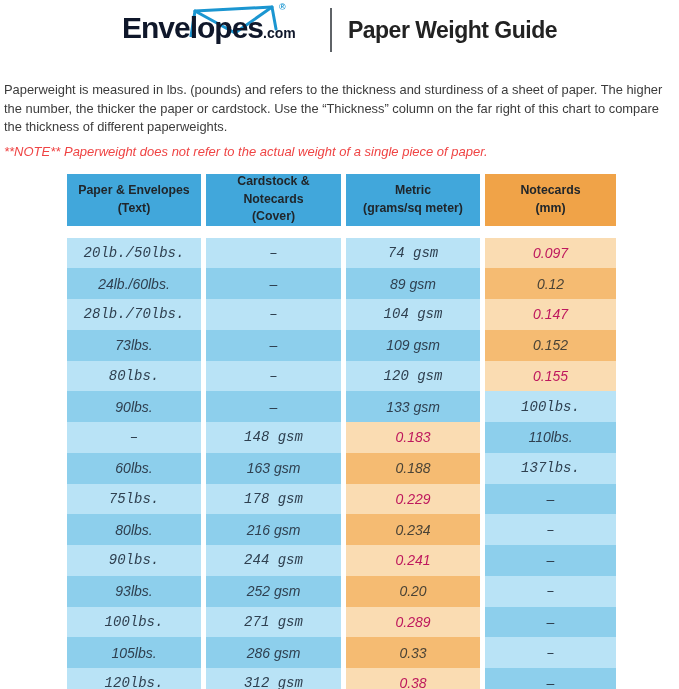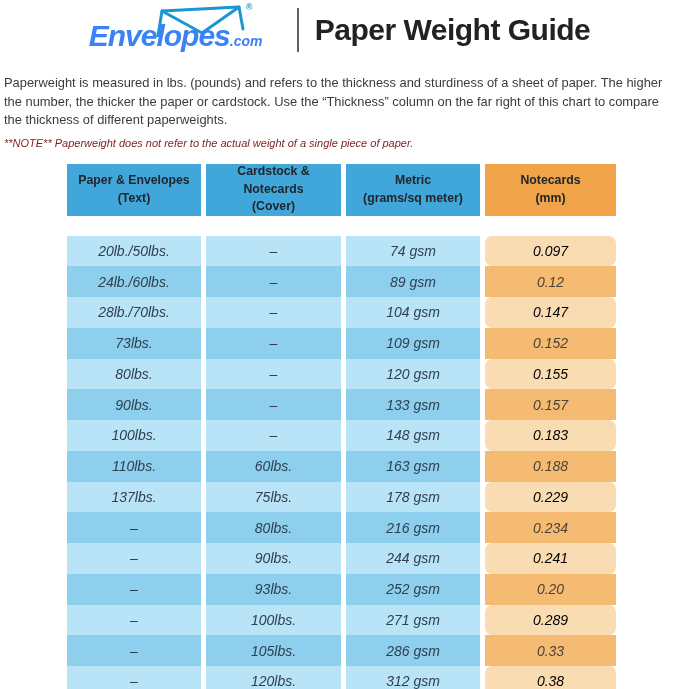--- a/index.html
+++ b/index.html
@@ -3,53 +3,53 @@
 <meta charset="utf-8">
 <style>
   * { margin: 0; padding: 0; box-sizing: border-box; }
   html, body { width: 679px; height: 689px; background: #ffffff;
     font-family: "Liberation Sans", sans-serif; overflow: hidden; }
 
   
   .brand-header { display: flex; justify-content: center; align-items: center;
     gap: 16px; height: 56px; padding-top: 4px; }
   .logo { position: relative; width: 192px; height: 50px; }
-  .logo .brand { position: absolute; left: 0; bottom: 2px;
-    font-style: italic; font-weight: bold; font-size: 30px; letter-spacing: -1px;
-    color: #3b82f6; white-space: nowrap; }
+  .logo .brand { position: absolute; left: 0; bottom: 10px;
+    font-weight: bold; font-size: 30px; letter-spacing: -1px;
+    color: #0f172a; white-space: nowrap; }
   .logo .tld { font-size: 14px; font-weight: bold; letter-spacing: 0; }
   .logo svg { position: absolute; left: 66px; top: -1px; }
   .logo .reg { position: absolute; left: 157px; top: -3px; font-size: 9px;
     font-style: normal; color: #1b96d1; font-weight: bold; }
   .divider { width: 2px; height: 44px; background: #5f6367; }
-  .page-title { font-size: 30px; font-weight: bold; color: #222222;
+  .page-title { font-size: 23px; font-weight: bold; color: #222222;
     letter-spacing: -0.5px; }
 
   
-  .intro { margin: 18px 2px 0 4px; font-size: 12.9px; line-height: 18.5px;
+  .intro { margin: 25px 2px 0 4px; font-size: 12.9px; line-height: 18.5px;
     color: #3b3b3b; max-width: 674px; }
-  .note { margin: 7px 2px 0 4px; font-size: 11px; font-style: italic;
-    color: #7f1d1d; }
+  .note { margin: 7px 2px 0 4px; font-size: 13px; font-style: italic;
+    color: #ef4444; }
 
   
   .weight-table { margin: 15px 0 0 67px; width: 549px; }
   .table-head, .table-body { display: grid;
     grid-template-columns: 134px 135px 134px 131px; column-gap: 5px; }
-  .table-head { margin-bottom: 20px; }
+  .table-head { margin-bottom: 12px; }
   .hcell { height: 52px; display: flex; flex-direction: column;
     justify-content: center; align-items: center; text-align: center;
     font-size: 12.3px; font-weight: bold; line-height: 1.45; color: #20262b; }
   .h-blue { background: #41a7db; }
   .h-orange { background: #f0a348; }
   .table-body { grid-auto-rows: 30.75px; }
   .cell { display: flex; justify-content: center; align-items: center;
     font-size: 14px; font-style: italic; }
-  .b-light { background: #b9e3f6; color: #2f4050; }
+  .b-light { background: #b9e3f6; color: #2f4050; font-family: Liberation Mono, monospace; }
   .b-dark  { background: #8dcfec; color: #2f4050; }
-  .o-light { background: #fadcb2; color: #000000; border-radius: 7px; }
+  .o-light { background: #fadcb2; color: #be185d; }
   .o-dark  { background: #f5bb72; color: #4a4336; }
 </style>
 </head>
 <body>
 
 <header class="brand-header">
   <div class="logo">
     <svg width="92" height="33" viewBox="0 0 92 33">
       <g fill="none" stroke="#1b96d1" stroke-width="3" stroke-linejoin="round" stroke-linecap="round">
         <path d="M3,32 L7,7 L84,3 L88,25"></path>
@@ -102,21 +102,20 @@
       <div class="cell b-dark">–</div>
       <div class="cell b-dark">109 gsm</div>
       <div class="cell o-dark">0.152</div>
       <div class="cell b-light">80lbs.</div>
       <div class="cell b-light">–</div>
       <div class="cell b-light">120 gsm</div>
       <div class="cell o-light">0.155</div>
       <div class="cell b-dark">90lbs.</div>
       <div class="cell b-dark">–</div>
       <div class="cell b-dark">133 gsm</div>
-      <div class="cell o-dark">0.157</div>
       <div class="cell b-light">100lbs.</div>
       <div class="cell b-light">–</div>
       <div class="cell b-light">148 gsm</div>
       <div class="cell o-light">0.183</div>
       <div class="cell b-dark">110lbs.</div>
       <div class="cell b-dark">60lbs.</div>
       <div class="cell b-dark">163 gsm</div>
       <div class="cell o-dark">0.188</div>
       <div class="cell b-light">137lbs.</div>
       <div class="cell b-light">75lbs.</div>

